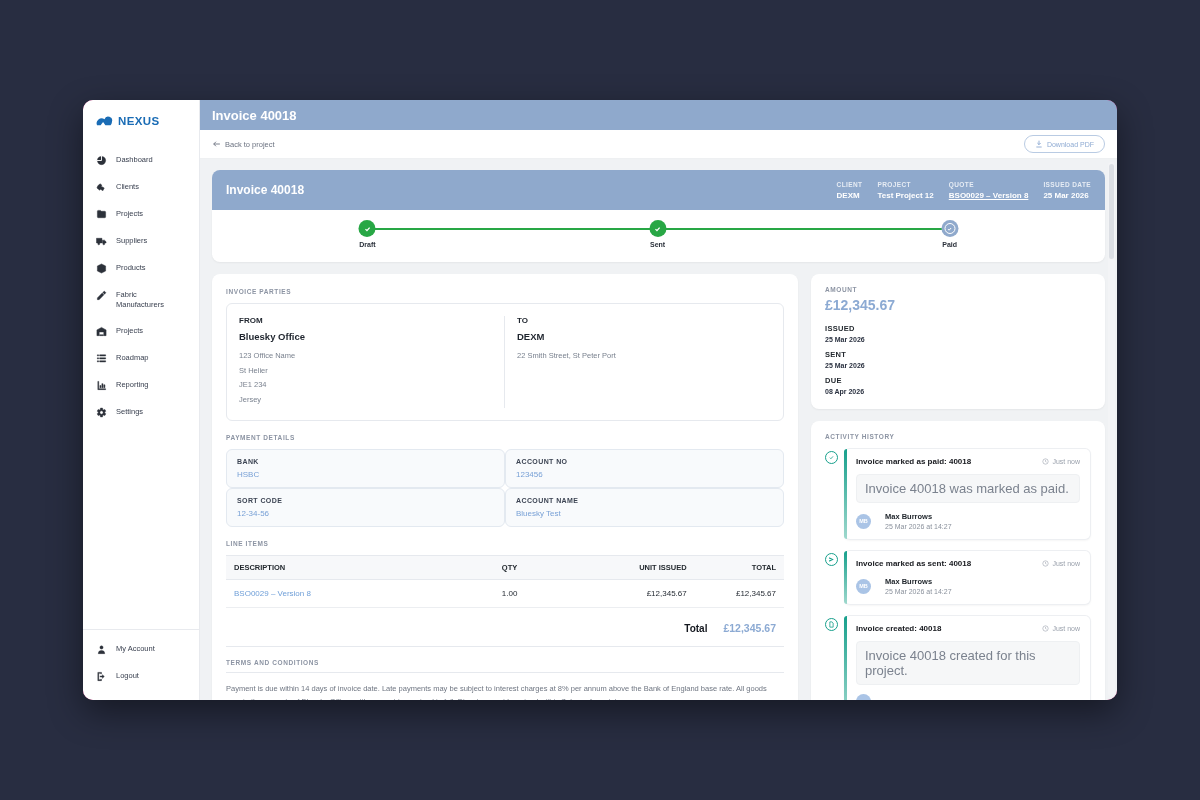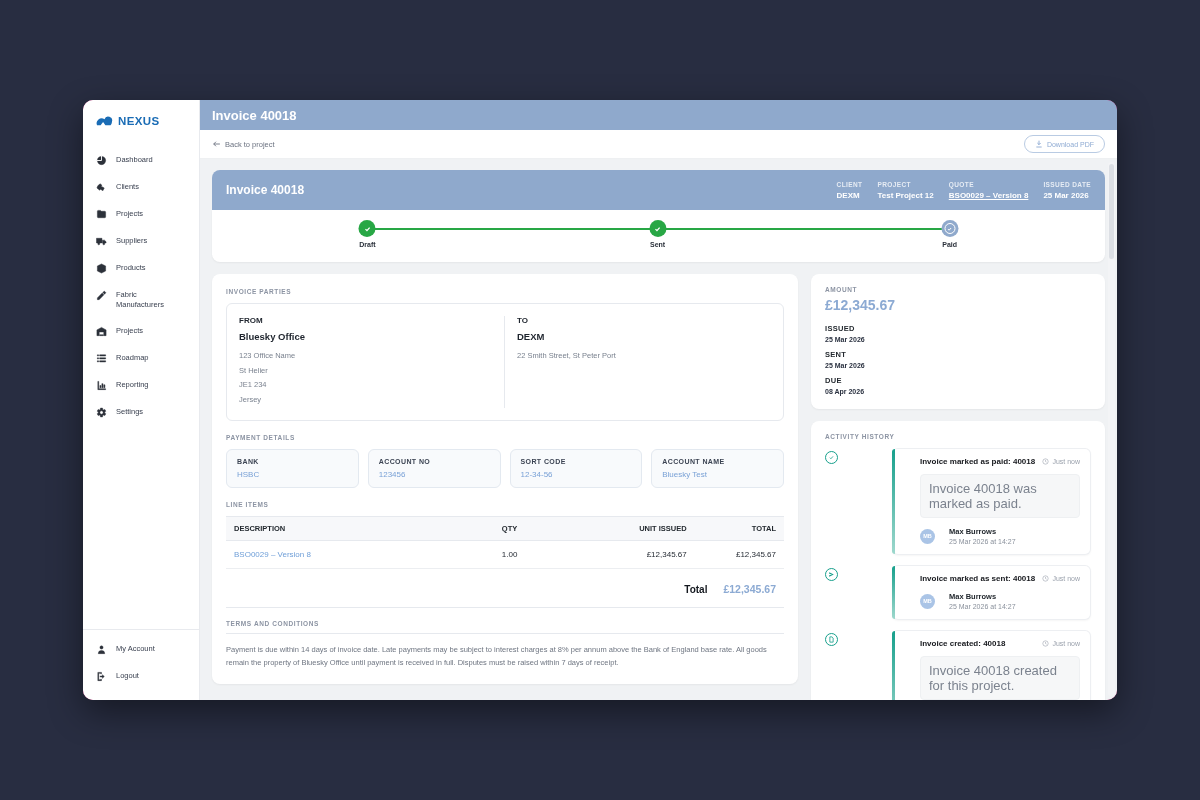--- a/index.html
+++ b/index.html
@@ -62,21 +62,21 @@
   .sec-label { font-size:6.5px; font-weight:bold; color:#8c94a3; letter-spacing:.6px; margin-bottom:8px; }
 
   .parties-box { border:1px solid #e6e9ee; border-radius:6px; padding:12px; display:flex; }
   .party { width:50%; }
   .party.from { border-right:1px solid #e6e9ee; padding-right:12px; }
   .party.to { padding-left:12px; }
   .party-label { font-size:8px; font-weight:bold; color:#1f252e; margin-bottom:6px; }
   .party-name { font-size:9.5px; font-weight:bold; color:#1f252e; margin-bottom:7px; }
   .party-addr { font-size:7.5px; color:#7a828f; line-height:1.95; }
 
-  .pay-grid { display:grid; grid-template-columns:1fr 1fr 1fr 1fr; gap:9px; }
+  .pay-grid { display:grid; grid-template-columns:1fr 1fr; }
   .pay-field { background:#f8fafc; border:1px solid #e3e9f0; border-radius:6px; padding:8px 10px; }
   .pay-label { font-size:7px; font-weight:bold; color:#3c4453; letter-spacing:.4px; }
   .pay-value { font-size:8px; color:#79a1d6; margin-top:5px; }
 
   table.items { width:100%; border-collapse:collapse; }
   table.items th { background:#f7f8fa; border-top:1px solid #e6e9ee; border-bottom:1px solid #e6e9ee; font-size:7.5px; font-weight:bold; color:#23292f; padding:7px 8px; text-align:left; }
   table.items td { font-size:8px; color:#1f252e; padding:9px 8px; border-bottom:1px solid #eceef1; }
   .col-right { text-align:right !important; }
   .desc-link { color:#6f9fd8; cursor:pointer; }
 
@@ -91,21 +91,21 @@
   .amount-card { padding:12px 14px 14px; }
   .amount-value { font-size:14px; font-weight:bold; color:#8caad3; margin:4px 0 11px; }
   .date-label { font-size:7.5px; font-weight:bold; color:#23292f; margin-top:7px; letter-spacing:.3px; }
   .date-value { font-size:7px; font-weight:bold; color:#2a3140; margin-top:3px; }
 
   
   .activity-card { padding:12px 14px; }
   .act-entry { display:flex; gap:6px; margin-bottom:10px; }
   .act-icon { width:13px; height:13px; border:1.5px solid #17a08c; border-radius:50%; display:flex; align-items:center; justify-content:center; flex-shrink:0; margin-top:3px; }
   .act-icon svg { width:7px; height:7px; stroke:#17a08c; fill:none; stroke-width:1.4; }
-  .act-box { flex:1; position:relative; background:#fff; border:1px solid #edeff2; border-left:none; border-radius:6px; padding:8px 10px 9px 28px; box-shadow:0 1px 2px rgba(0,0,0,.04); min-width:0;margin-left:48px; }
+  .act-box { flex:1; position:relative; background:#fff; border:1px solid #edeff2; border-left:none; border-radius:6px; padding:8px 10px 9px 12px; box-shadow:0 1px 2px rgba(0,0,0,.04); min-width:0; }
   .act-box::before { content:""; position:absolute; left:0; top:0; bottom:0; width:3px; border-radius:3px 0 0 3px; background:linear-gradient(#17a08c,#9ed8cd); }
   .act-title-row { display:flex; justify-content:space-between; align-items:center; gap:6px; }
   .act-title { font-size:8px; font-weight:bold; color:#16181d; }
   .act-time { display:flex; align-items:center; gap:3px; font-size:7px; color:#9aa1ac; flex-shrink:0; }
   .act-time svg { width:7px; height:7px; stroke:#aab0ba; fill:none; stroke-width:1.2; }
   .act-msg { margin-top:8px; background:#f6f7f8; border:1px solid #eef0f2; border-radius:4px; padding:6px 8px; font-size:13px; color:#7b828e; }
   .act-user { display:flex; align-items:center; gap:14px; margin-top:9px; }
   .avatar { width:15px; height:15px; border-radius:50%; background:#aac4e6; color:#fff; font-size:5.5px; font-weight:bold; display:flex; align-items:center; justify-content:center; flex-shrink:0; }
   .act-name { font-size:7.5px; font-weight:bold; color:#23292f; }
   .act-date { font-size:7px; color:#8a919c; margin-top:2px; }

